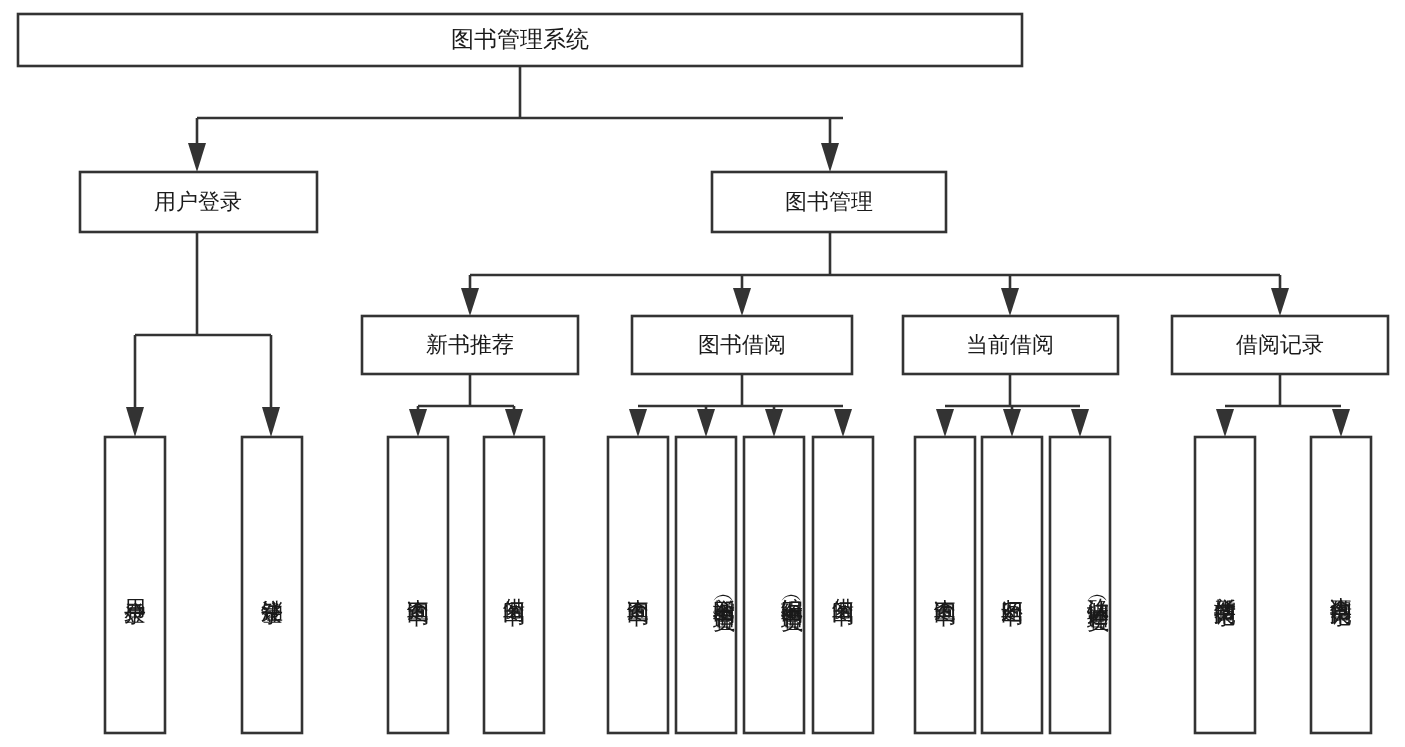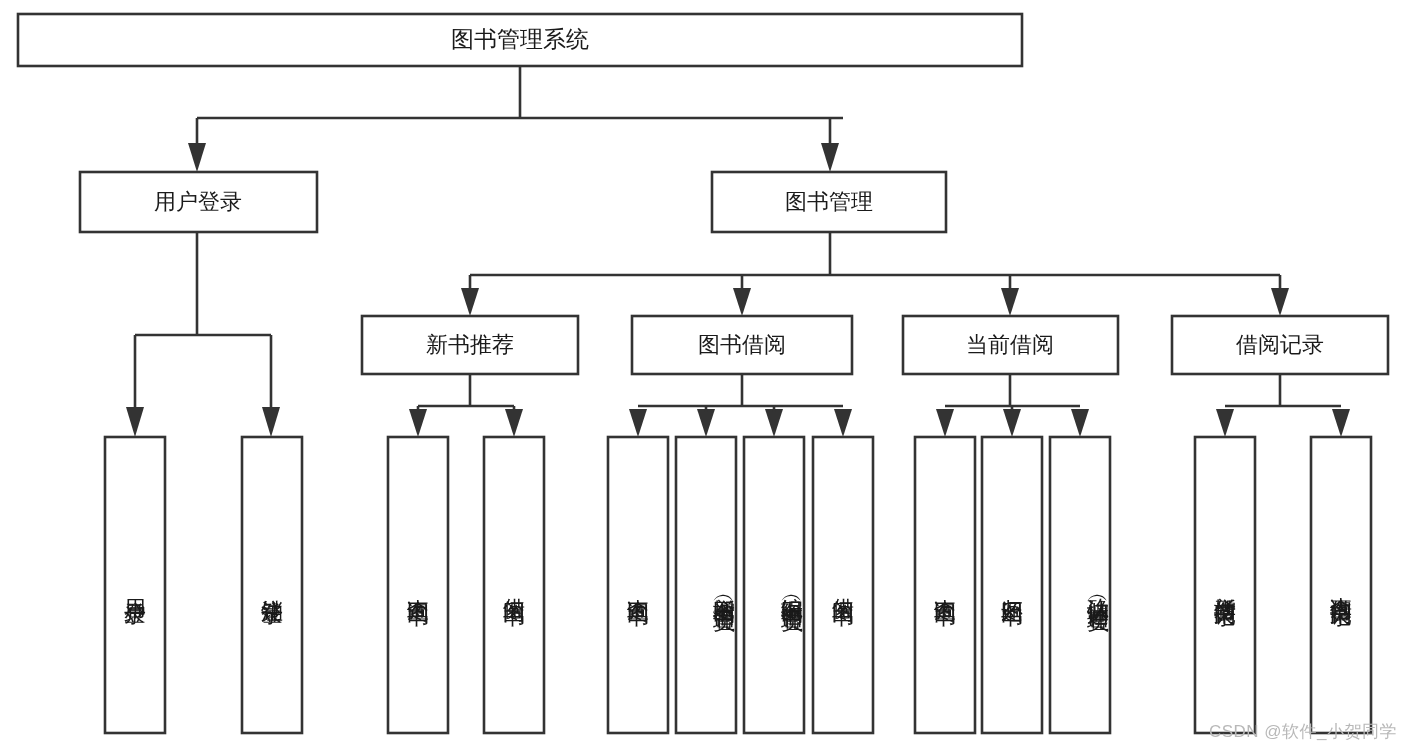--- a/index.html
+++ b/index.html
@@ -235,15 +235,14 @@
   <div class="leaf-label" style="left:744px; top:444px; width:60px; height:289px;">编辑图书（管理员）</div>
   <div class="leaf-label centered" style="left:813px; top:437px; width:60px; height:296px;">借阅图书</div>
 
   <div class="leaf-label centered" style="left:915px; top:437px; width:60px; height:296px;">查询图书</div>
   <div class="leaf-label centered" style="left:982px; top:437px; width:60px; height:296px;">归还图书</div>
   <div class="leaf-label" style="left:1050px; top:444px; width:60px; height:289px;">确认归还（管理员）</div>
 
   <div class="leaf-label centered" style="left:1195px; top:437px; width:60px; height:296px;">新增借阅记录</div>
   <div class="leaf-label centered" style="left:1311px; top:437px; width:60px; height:296px;">查询借阅记录</div>
 
-  <div class="watermark">CSDN @软件_小贺同学</div>
 
 </div>
 
 </body></html>

